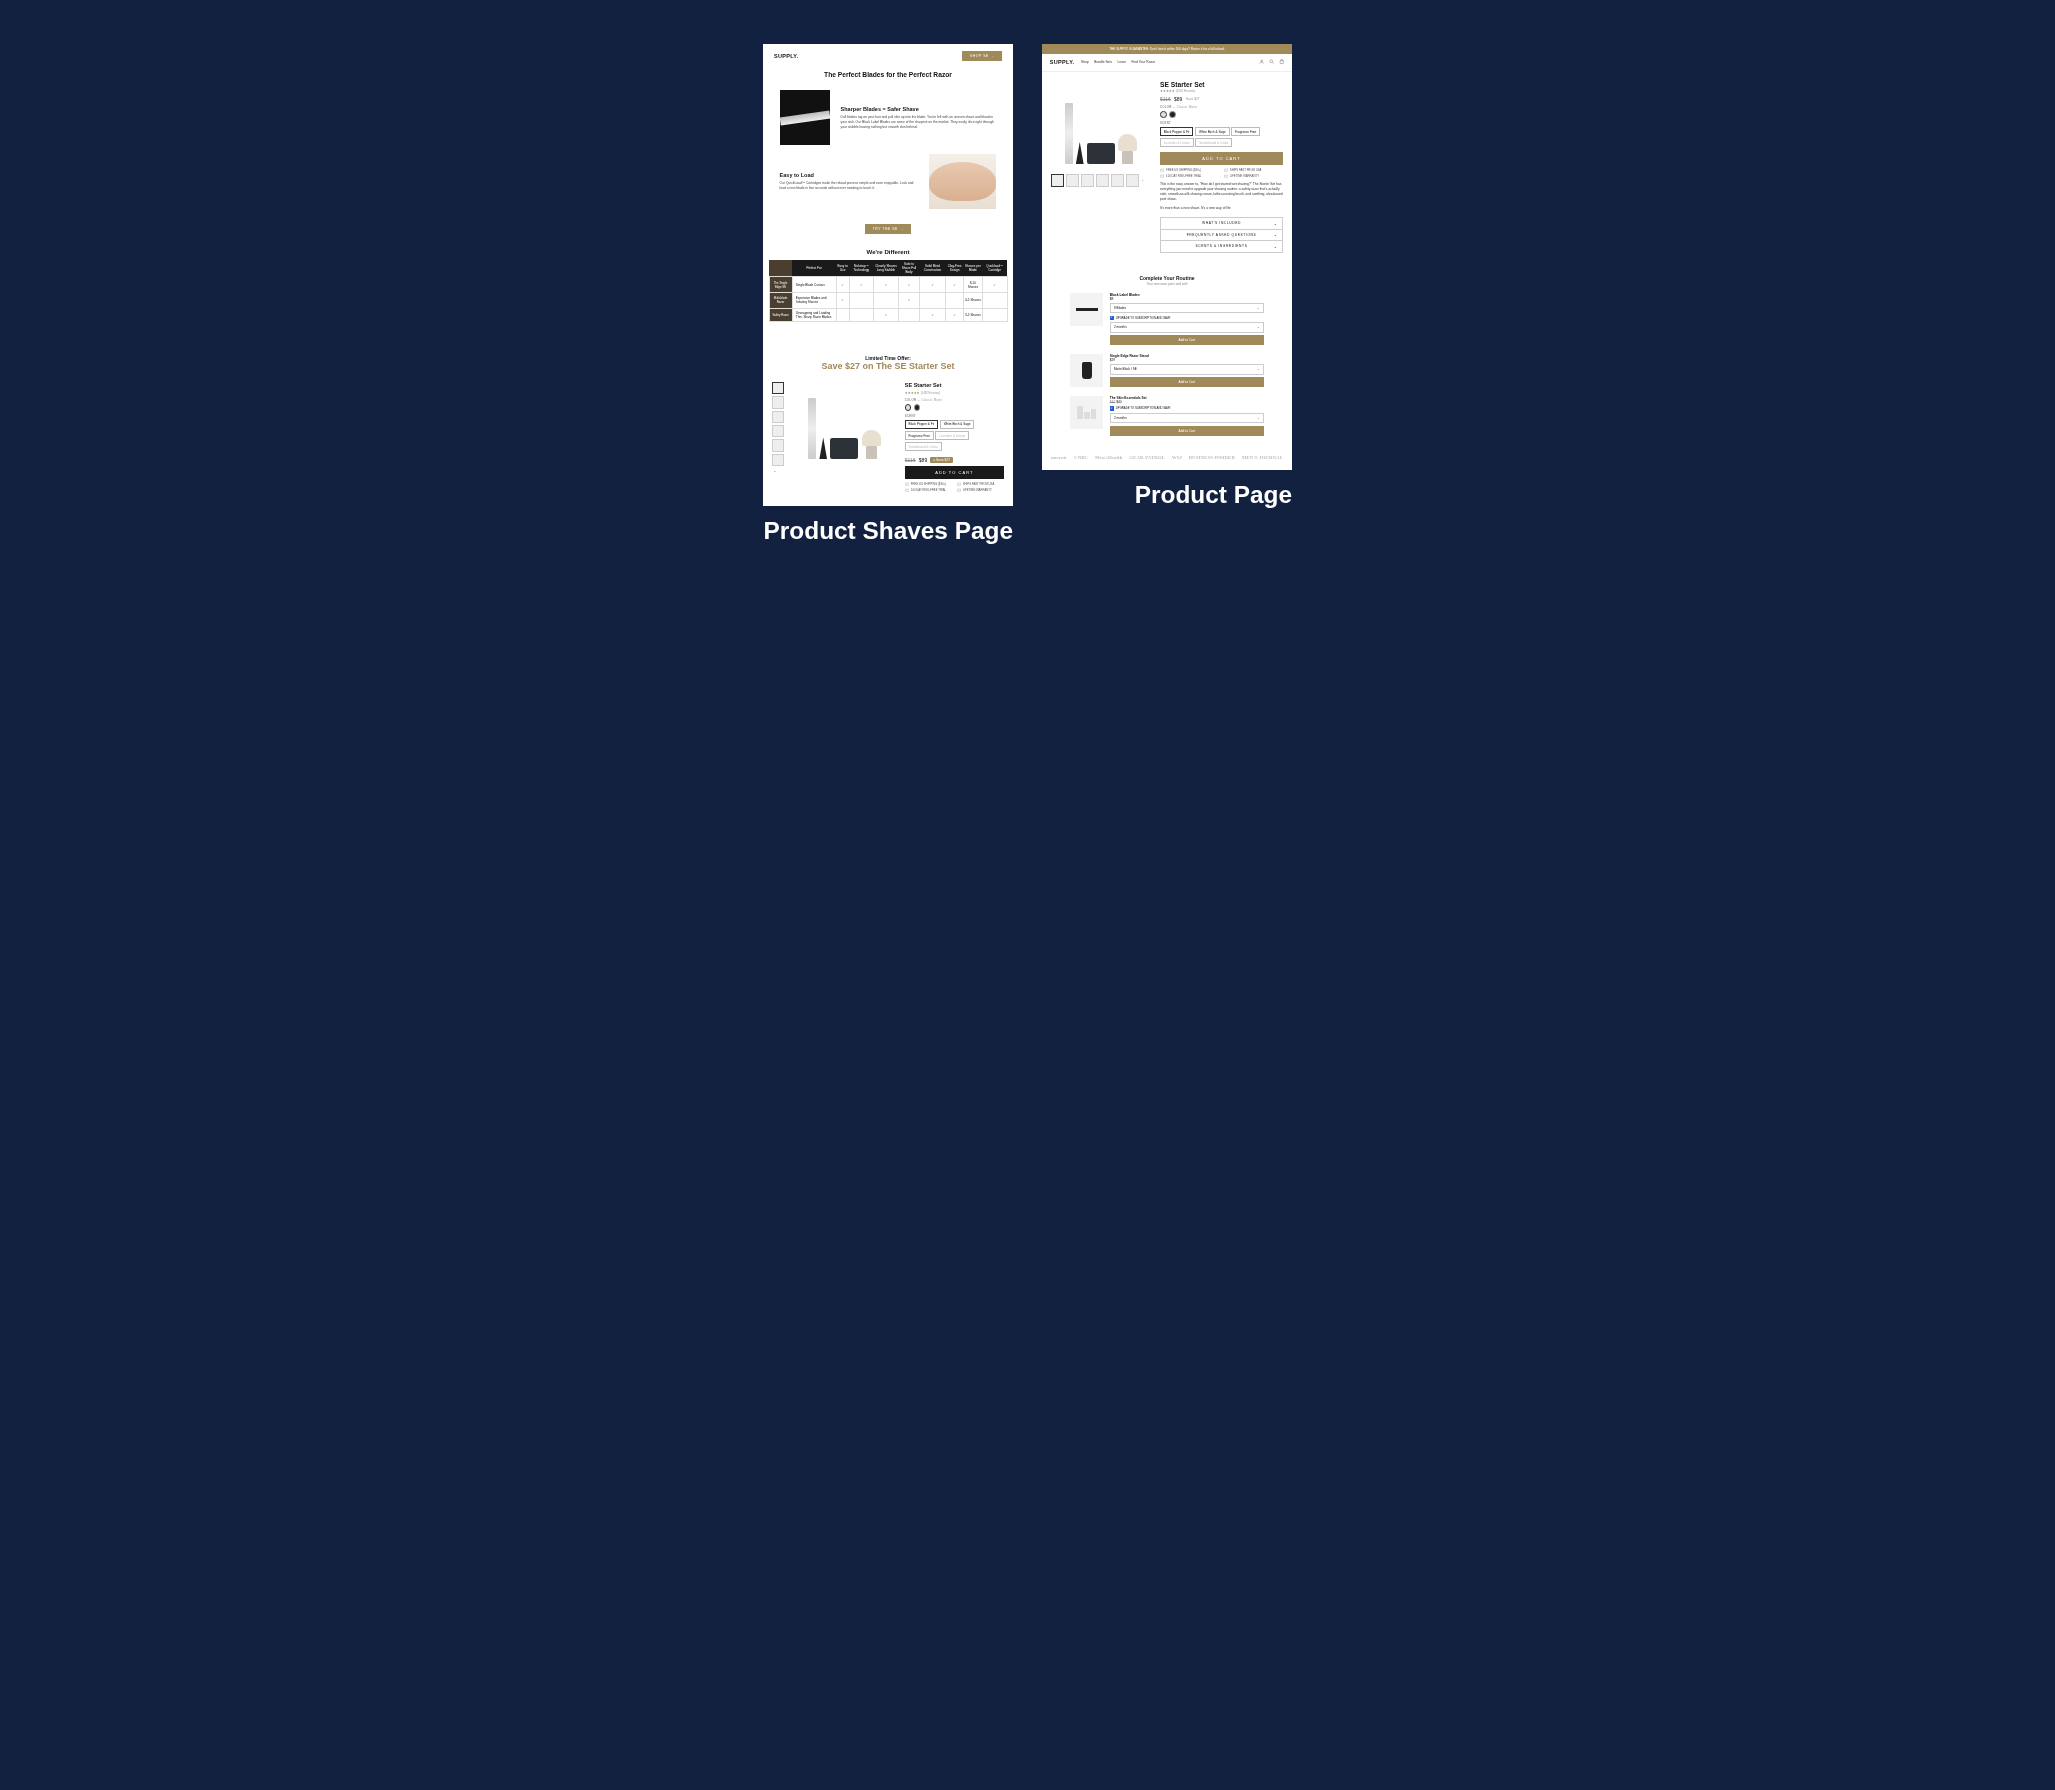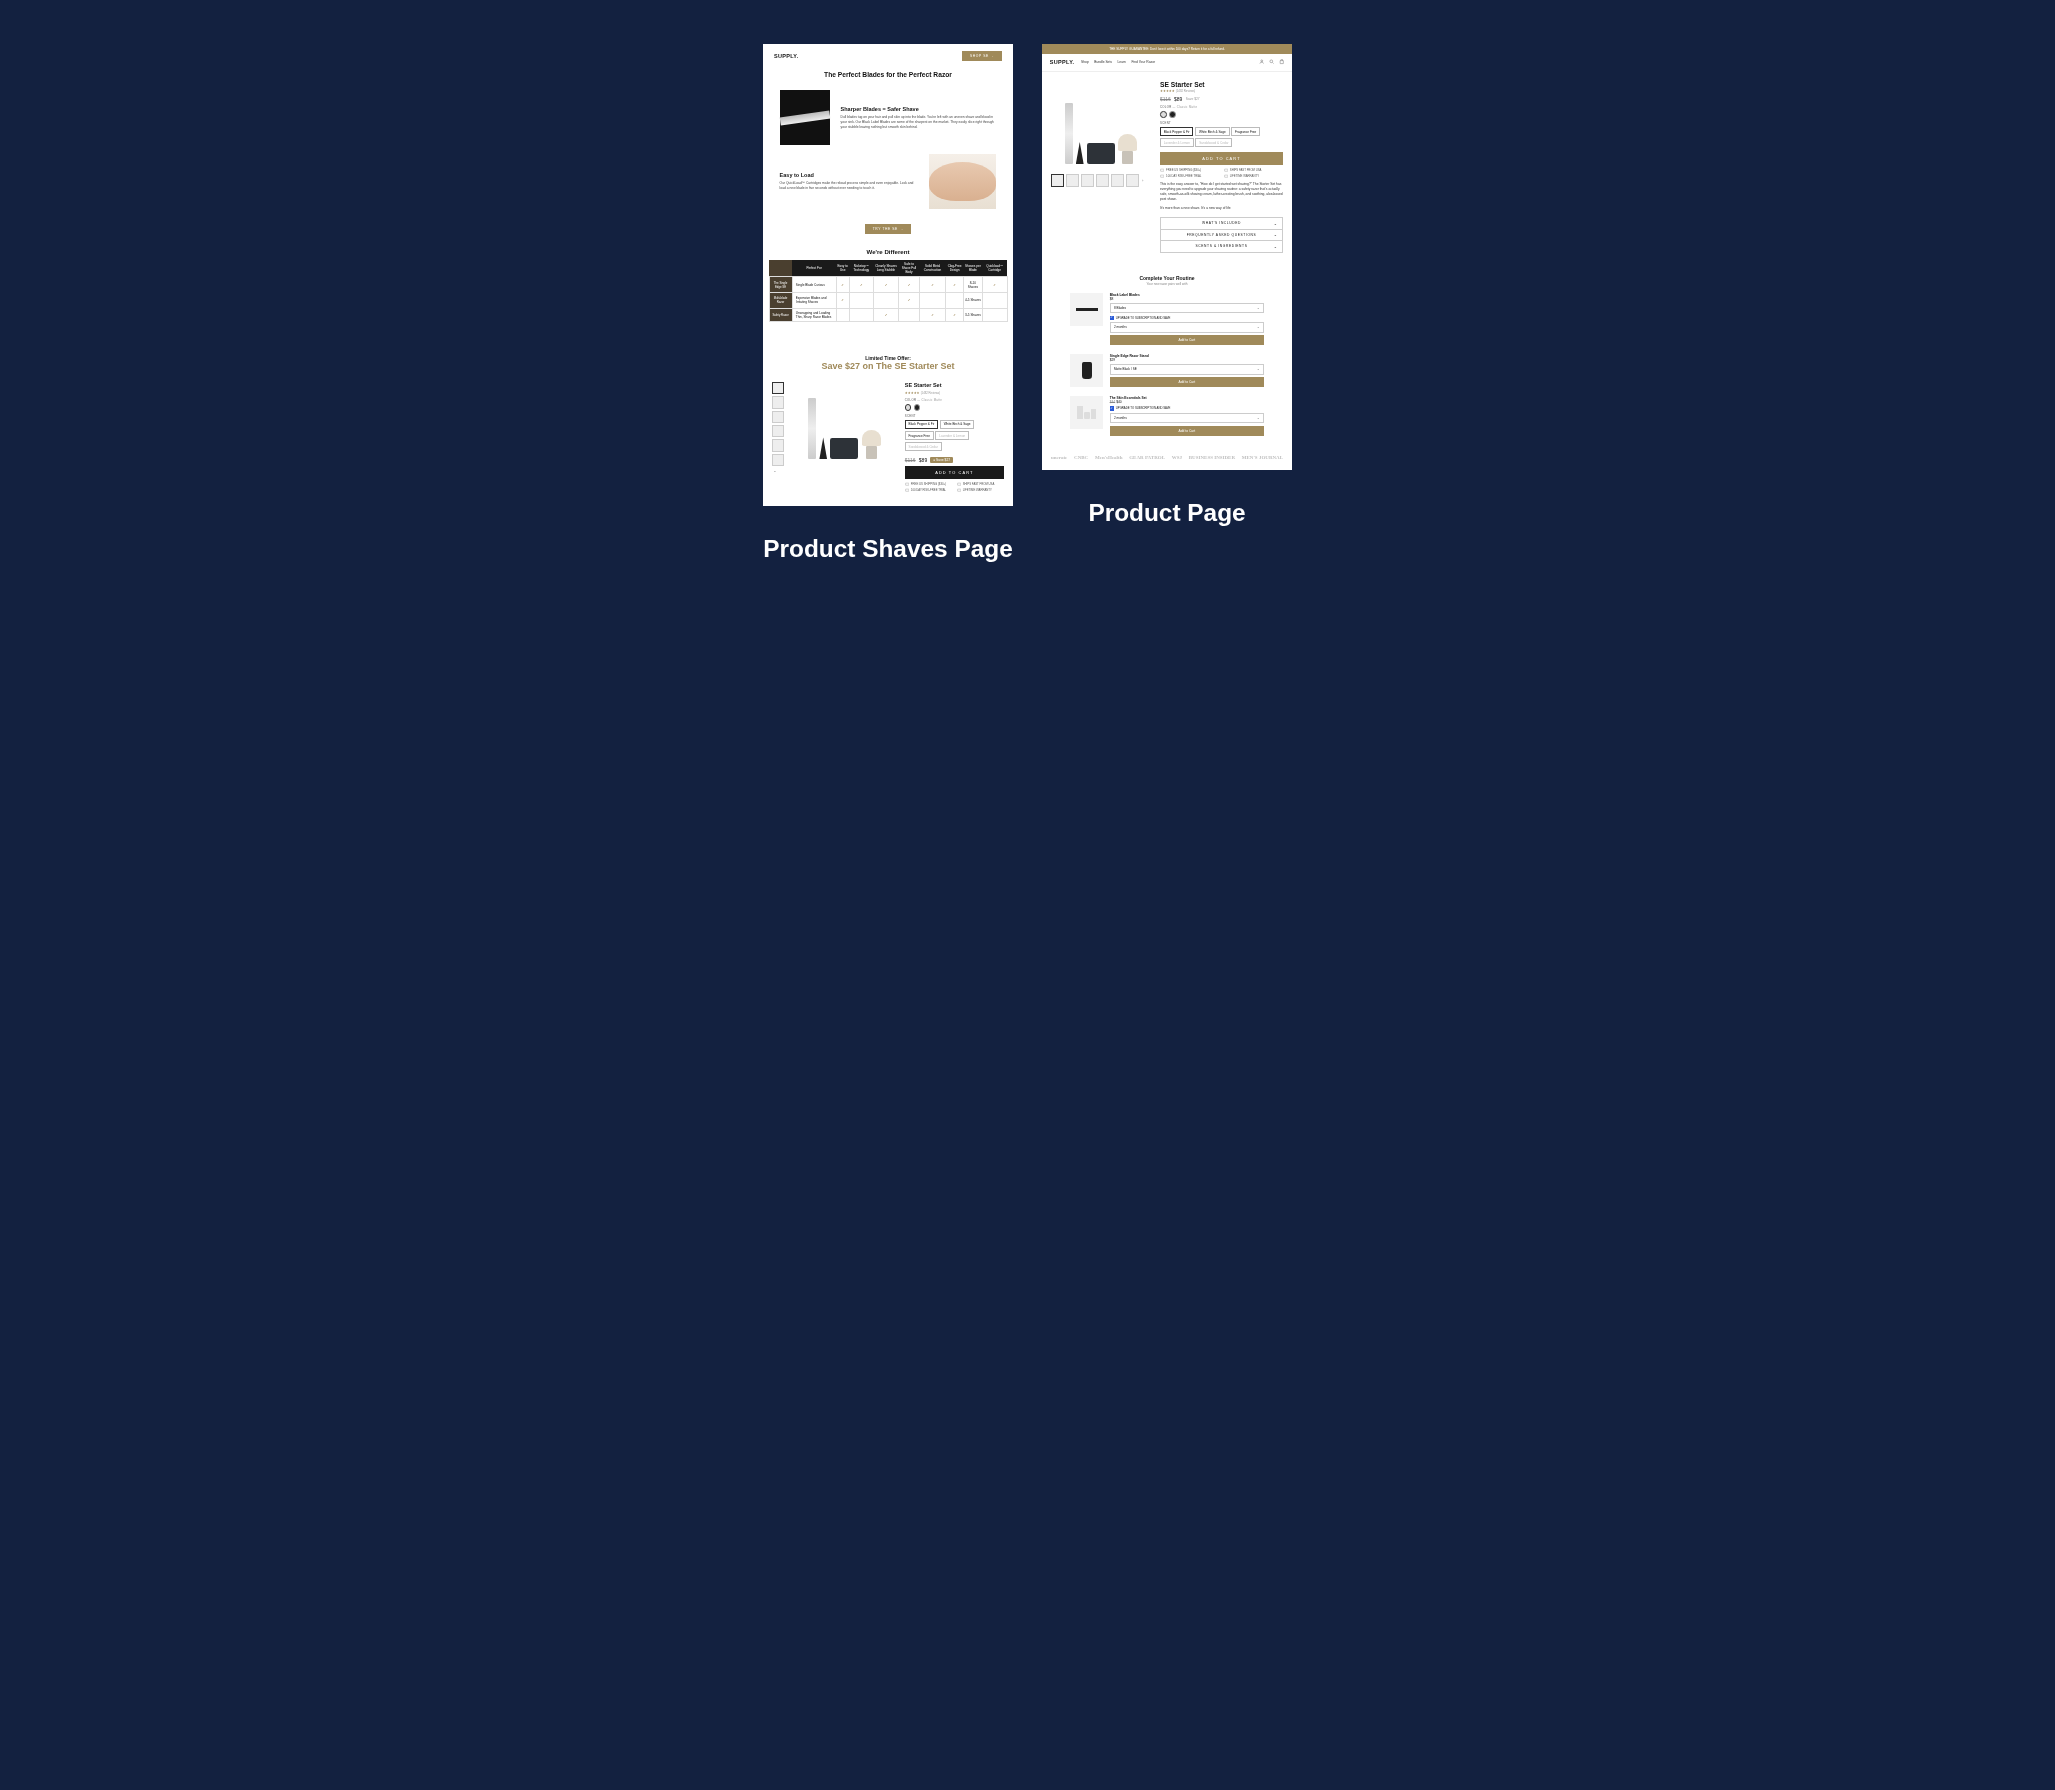--- a/index.html
+++ b/index.html
@@ -1,19 +1,19 @@
 <!DOCTYPE html>
 <html style="font-size:9px"><head>
 <meta charset="utf-8">
 <style>
   * { box-sizing: border-box; margin: 0; padding: 0; }
   body { background: #132140; font-family: Arial, Helvetica, sans-serif; padding: 44px 33px; }
   .canvas { display: flex; gap: 29px; justify-content: center; align-items: flex-start; }
   .page { background: #fff; width: 250px; font-size: 3.9px; color: #111; }
-  .caption { text-align: center; color: #fff; font-size: 24.4px; font-weight: 700; margin-top: 29px; }
+  .caption { text-align: right; color: #fff; font-size: 24.4px; font-weight: 700; margin-top: 11px; }
   .gold-bg { background: #a08a5a; color: #fff; }
   .btn { display: inline-block; padding: 3.3px 7.8px; font-size: 3.3px; letter-spacing: 0.6px; text-align: center; }
   .check { color: #a08a5a; font-weight: bold; }
   .icon-svg { width: 5.5px; height: 5.5px; fill: none; stroke: #333; stroke-width: 1.5; }
   .muted { color: #999; }
 
   
   .lp-header { display: flex; justify-content: space-between; align-items: center; padding: 6.7px 11px; }
   .brand { font-weight: 900; font-size: 5.5px; letter-spacing: 0.3px; }
   .lp-hero { text-align: center; padding: 3.3px 11px 7.8px; }

